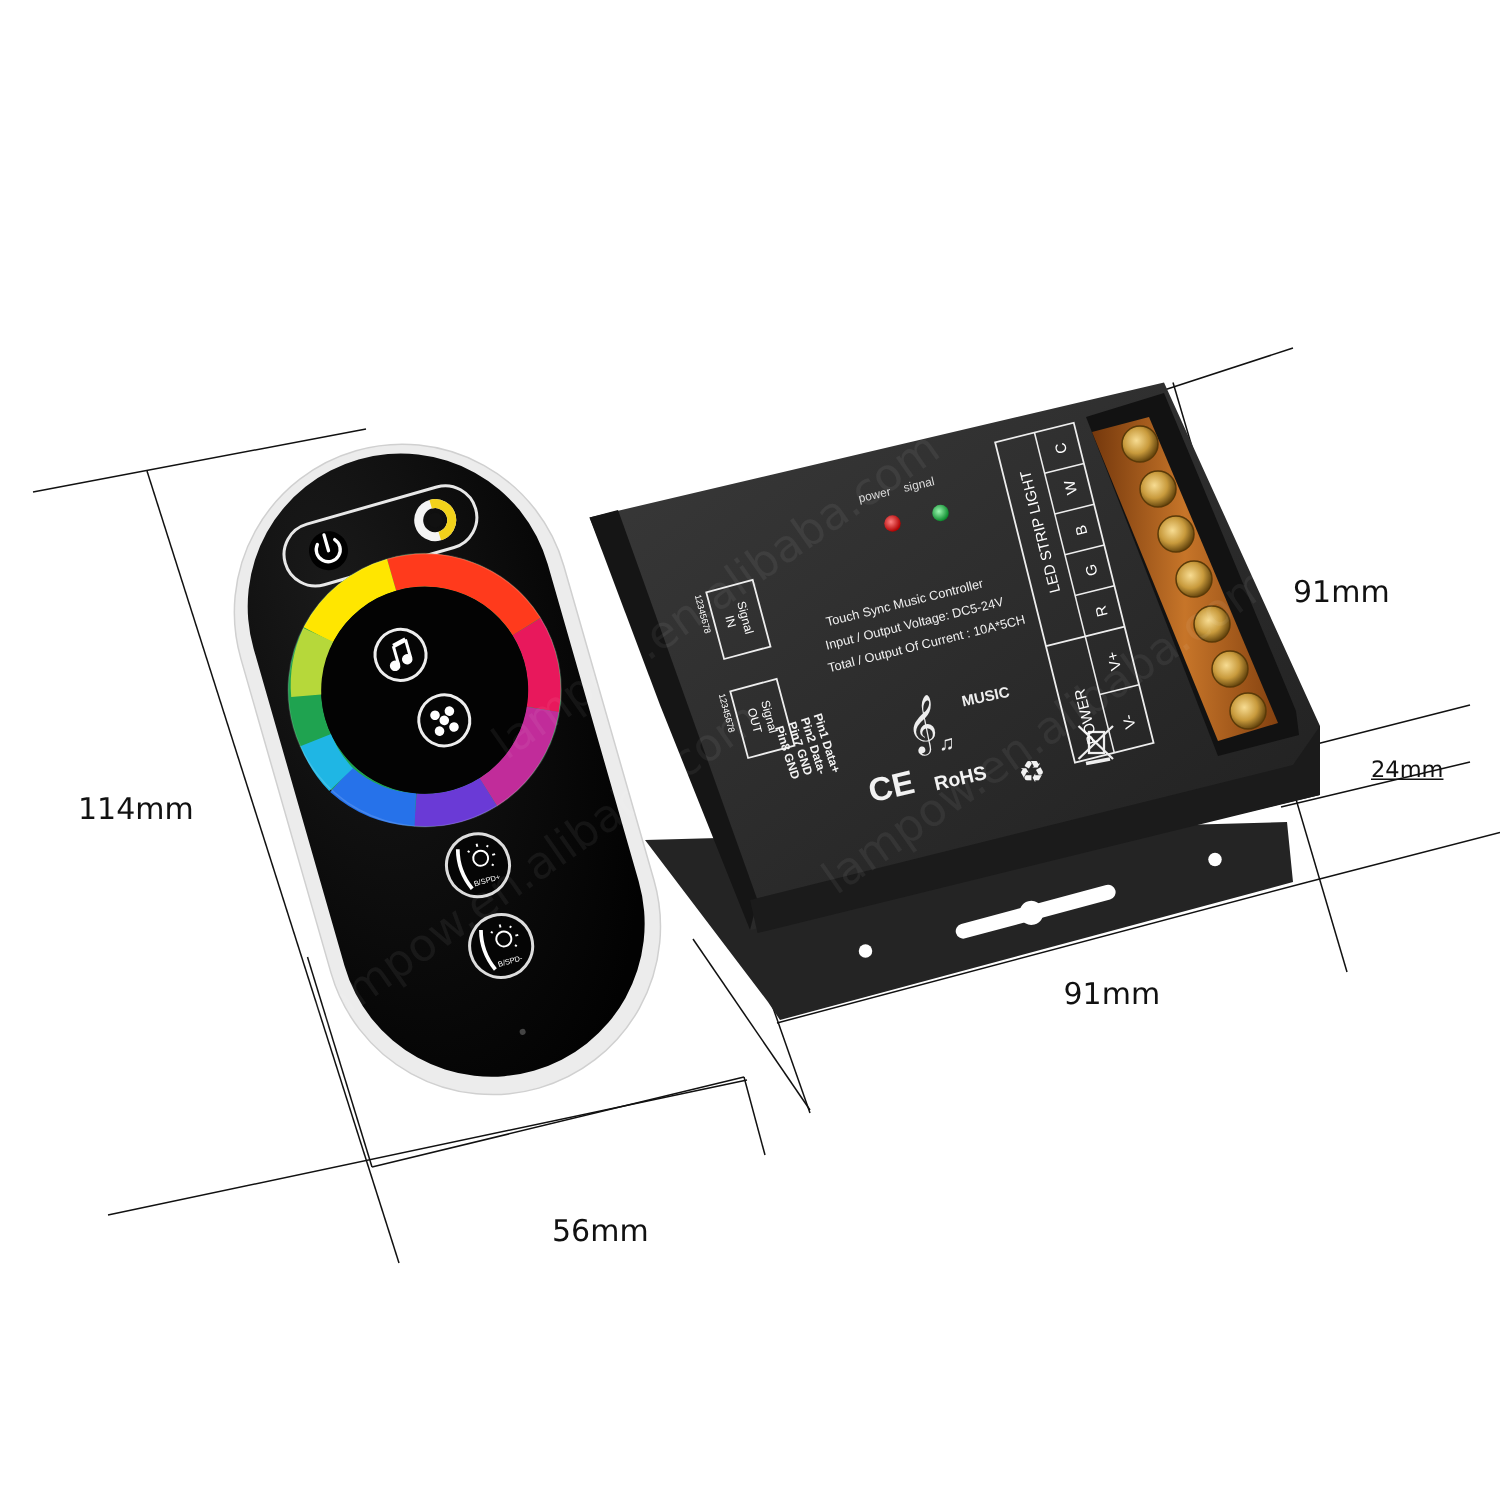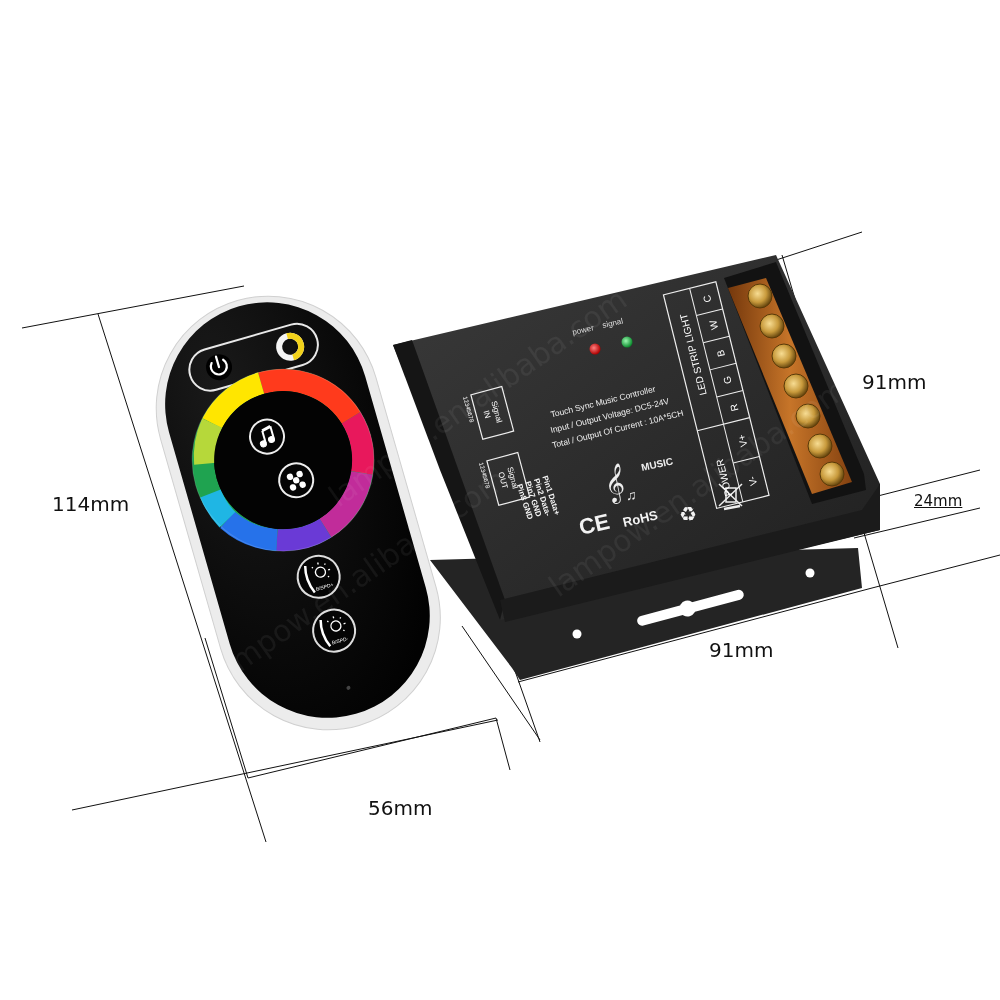--- a/index.html
+++ b/index.html
@@ -1,18 +1,18 @@
 <!DOCTYPE html>
 <html><head>
   <meta charset="utf-8">
   <style>
     html, body { margin: 0; padding: 0; background: #ffffff; }
     body { width: 1000px; height: 1000px; overflow: hidden; position: relative; font-family: "DejaVu Sans", sans-serif; }
     #stage { position: absolute; left: 0; top: 0; width: 1000px; height: 1000px; }
-    .dim-label { position: absolute; font-family: "DejaVu Sans", sans-serif; color: #111; font-size: 20px; white-space: nowrap; }
+    .dim-label { position: absolute; font-family: "DejaVu Sans", sans-serif; color: #111; font-size: 20px; white-space: nowrap; margin-top: 12px; }
     .dim-label.small { font-size: 15px; text-decoration: underline; }
     svg text { font-family: "Liberation Sans", sans-serif; }
     .wm { position: absolute; color: rgba(255,255,255,0.06); font-size: 30px; font-family: "DejaVu Sans", sans-serif; transform: rotate(-35deg); white-space: nowrap; pointer-events: none; }
   </style>
 </head>
 <body>
 
 <div id="stage">
 
   <svg width="1000" height="1000" viewBox="0 0 1000 1000" xmlns="http://www.w3.org/2000/svg">
@@ -248,18 +248,18 @@
       </g>
     </g>
   </svg>
 
   
   <div class="wm" style="left:300px; top:380px;">lampow.en.alibaba.com</div>
   <div class="wm" style="left:520px; top:470px;">lampow.en.alibaba.com</div>
   <div class="wm" style="left:180px; top:560px;">lampow.en.alibaba.com</div>
 
   
-  <div class="dim-label" style="left:52px; top:492px;">114mm</div>
+  <div class="dim-label" style="left:52px; top:515px;">114mm</div>
   <div class="dim-label" style="left:368px; top:796px;">56mm</div>
   <div class="dim-label" style="left:862px; top:370px;">91mm</div>
   <div class="dim-label small" style="left:914px; top:492px;">24mm</div>
   <div class="dim-label" style="left:709px; top:638px;">91mm</div>
 </div>
 
 </body></html>

